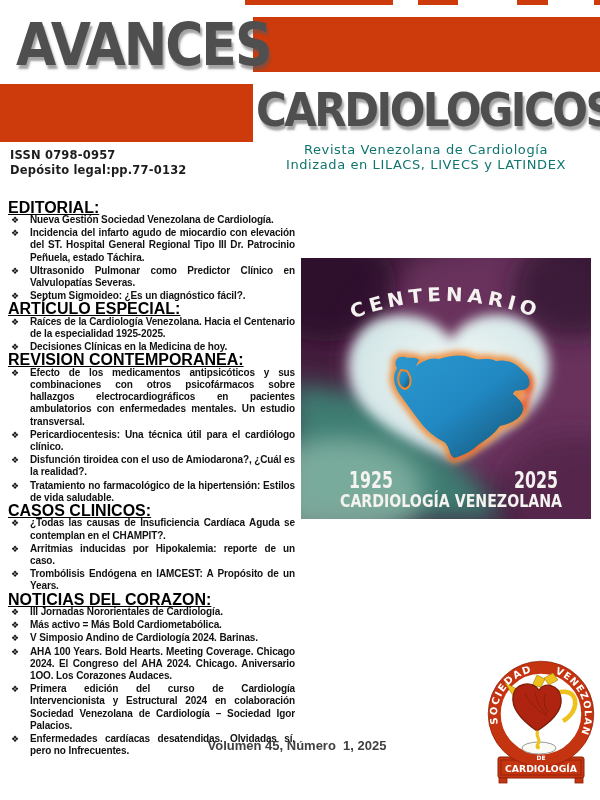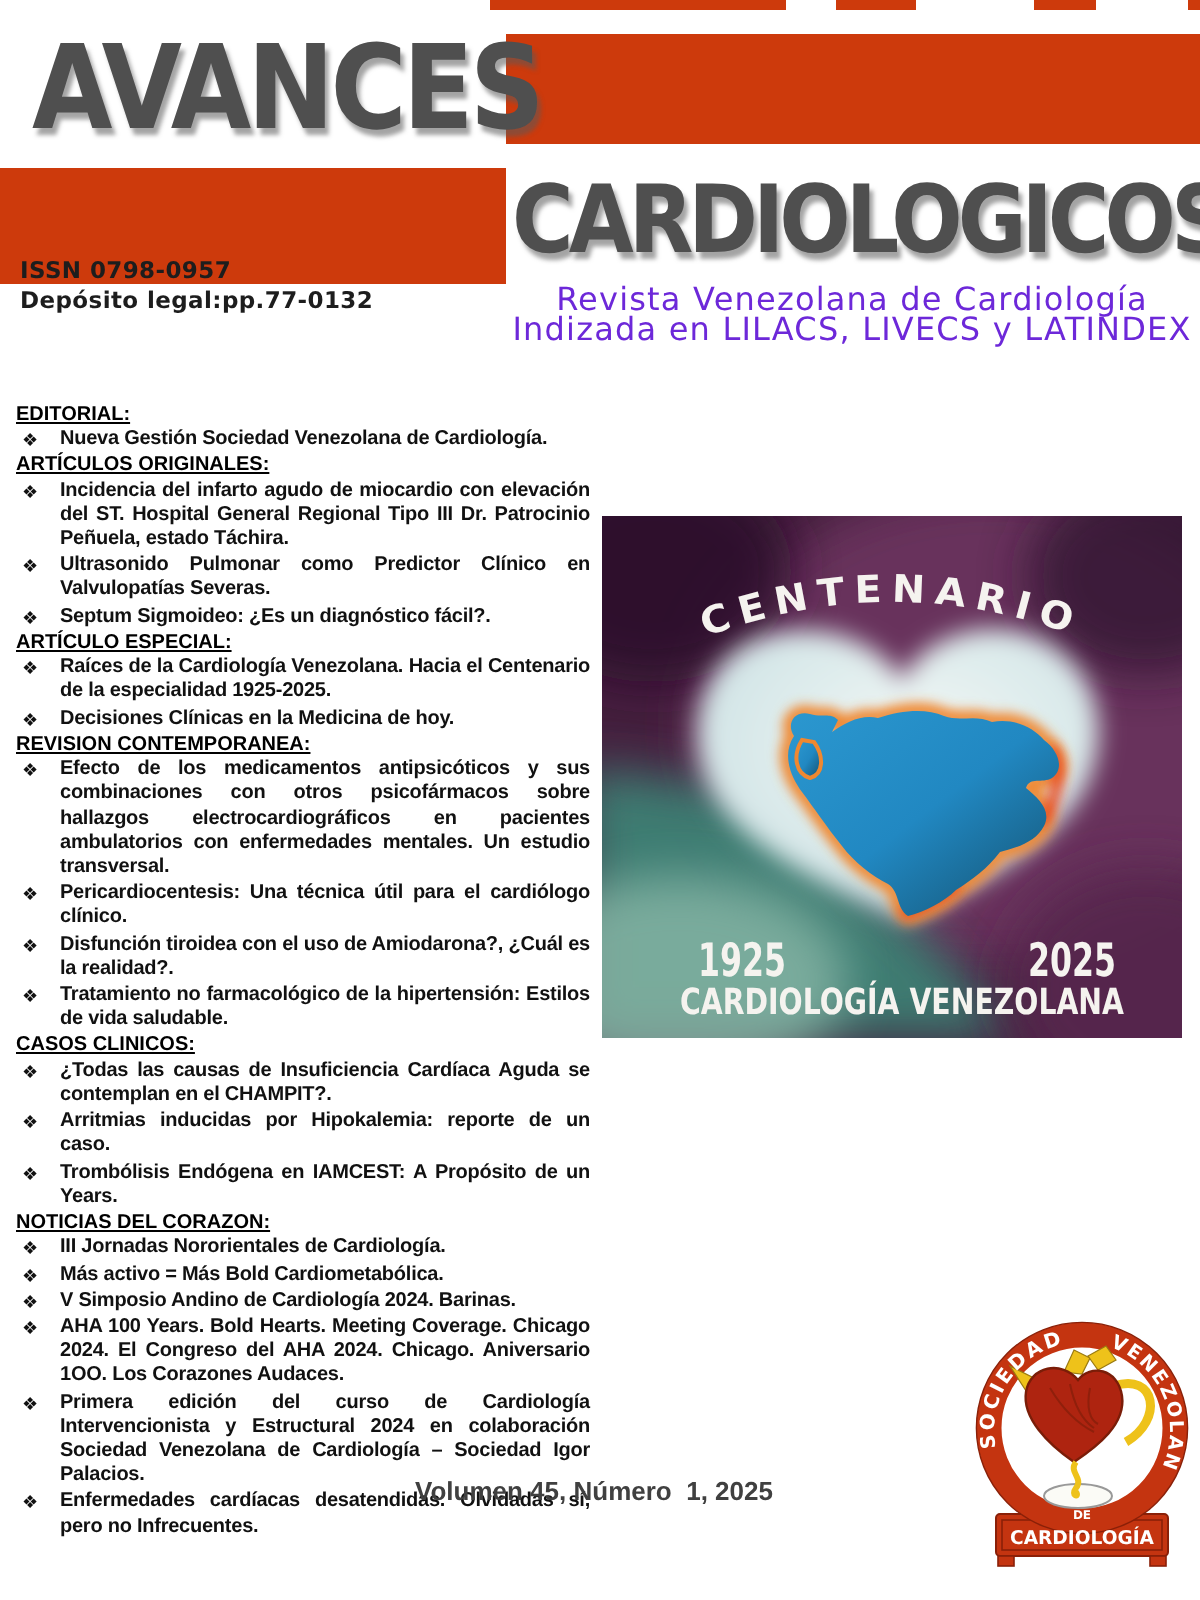--- a/index.html
+++ b/index.html
@@ -7,28 +7,28 @@
         font-family:"Liberation Sans",sans-serif;}
   
   .frag{position:absolute;top:0;height:5px;background:#cd3a0c;}
   .title{position:absolute;color:#4f4f4f;font-family:"DejaVu Sans",sans-serif;font-weight:bold;
          white-space:nowrap;text-shadow:2px 3px 2px rgba(90,90,90,.55);line-height:1;}
   .title-avances{left:16px;top:16px;font-size:52px;letter-spacing:-2px;transform:scaleY(1.12);transform-origin:top left;}
   .title-cardio{left:256px;top:87px;font-size:42px;letter-spacing:-2.5px;transform:scaleY(1.12);transform-origin:top left;}
   .bar{position:absolute;background:#cd3a0c;}
   .bar-top{left:253px;top:17px;width:347px;height:55px;}
   .bar-left{left:0;top:84px;width:253px;height:58px;}
-  .issn-block{position:absolute;left:10px;top:128px;color:#1d1d1d;font-family:"DejaVu Sans",sans-serif;
+  .issn-block{position:absolute;left:10px;top:148px;color:#1d1d1d;font-family:"DejaVu Sans",sans-serif;
               font-weight:bold;font-size:11.5px;line-height:15px;letter-spacing:0.2px;}
-  .subtitle-block{position:absolute;left:252px;top:143px;width:348px;text-align:center;color:#6d28d9;
-                  font-family:"DejaVu Sans",sans-serif;font-size:16px;line-height:14.5px;letter-spacing:0.6px;
+  .subtitle-block{position:absolute;left:252px;top:143px;width:348px;text-align:center;color:#0f766e;
+                  font-family:"DejaVu Sans",sans-serif;font-size:13px;line-height:14.5px;letter-spacing:0.6px;
                   white-space:nowrap;}
   
   .toc{position:absolute;left:8px;top:201px;width:287px;color:#000;}
-  .toc-heading{font-size:10px;font-weight:bold;line-height:12.4px;margin-top:0.5px;}
+  .toc-heading{font-size:16px;font-weight:bold;line-height:12.4px;margin-top:0.5px;}
   .toc-heading span{text-decoration:underline;}
   .toc-item{display:flex;margin-bottom:1px;}
   .bullet{flex:0 0 19px;font-size:9px;line-height:12.2px;padding-left:3px;color:#111;}
   .toc-text{flex:1;font-size:10px;line-height:12.2px;letter-spacing:-0.12px;
             text-align:justify;color:#111;font-weight:bold;}
   
   .volume{position:absolute;left:0;top:738px;width:594px;text-align:center;font-weight:bold;
           font-size:13px;color:#404040;white-space:pre;}
   
   .cover-art{position:absolute;left:301px;top:258px;width:290px;height:261px;}
@@ -57,21 +57,20 @@
     <div>Revista Venezolana de Cardiología</div>
     <div>Indizada en LILACS, LIVECS y LATINDEX</div>
   </div>
 
   <div class="toc">
       <div class="toc-heading"><span>EDITORIAL:</span></div>
       <div class="toc-item">
         <span class="bullet">❖</span>
         <span class="toc-text">Nueva Gestión Sociedad Venezolana de Cardiología.</span>
       </div>
-      <div class="toc-heading"><span>ARTÍCULOS ORIGINALES:</span></div>
       <div class="toc-item">
         <span class="bullet">❖</span>
         <span class="toc-text">Incidencia del infarto agudo de miocardio con elevación del ST. Hospital General Regional Tipo III Dr. Patrocinio Peñuela, estado Táchira.</span>
       </div>
       <div class="toc-item">
         <span class="bullet">❖</span>
         <span class="toc-text">Ultrasonido Pulmonar como Predictor Clínico en Valvulopatías Severas.</span>
       </div>
       <div class="toc-item">
         <span class="bullet">❖</span>

